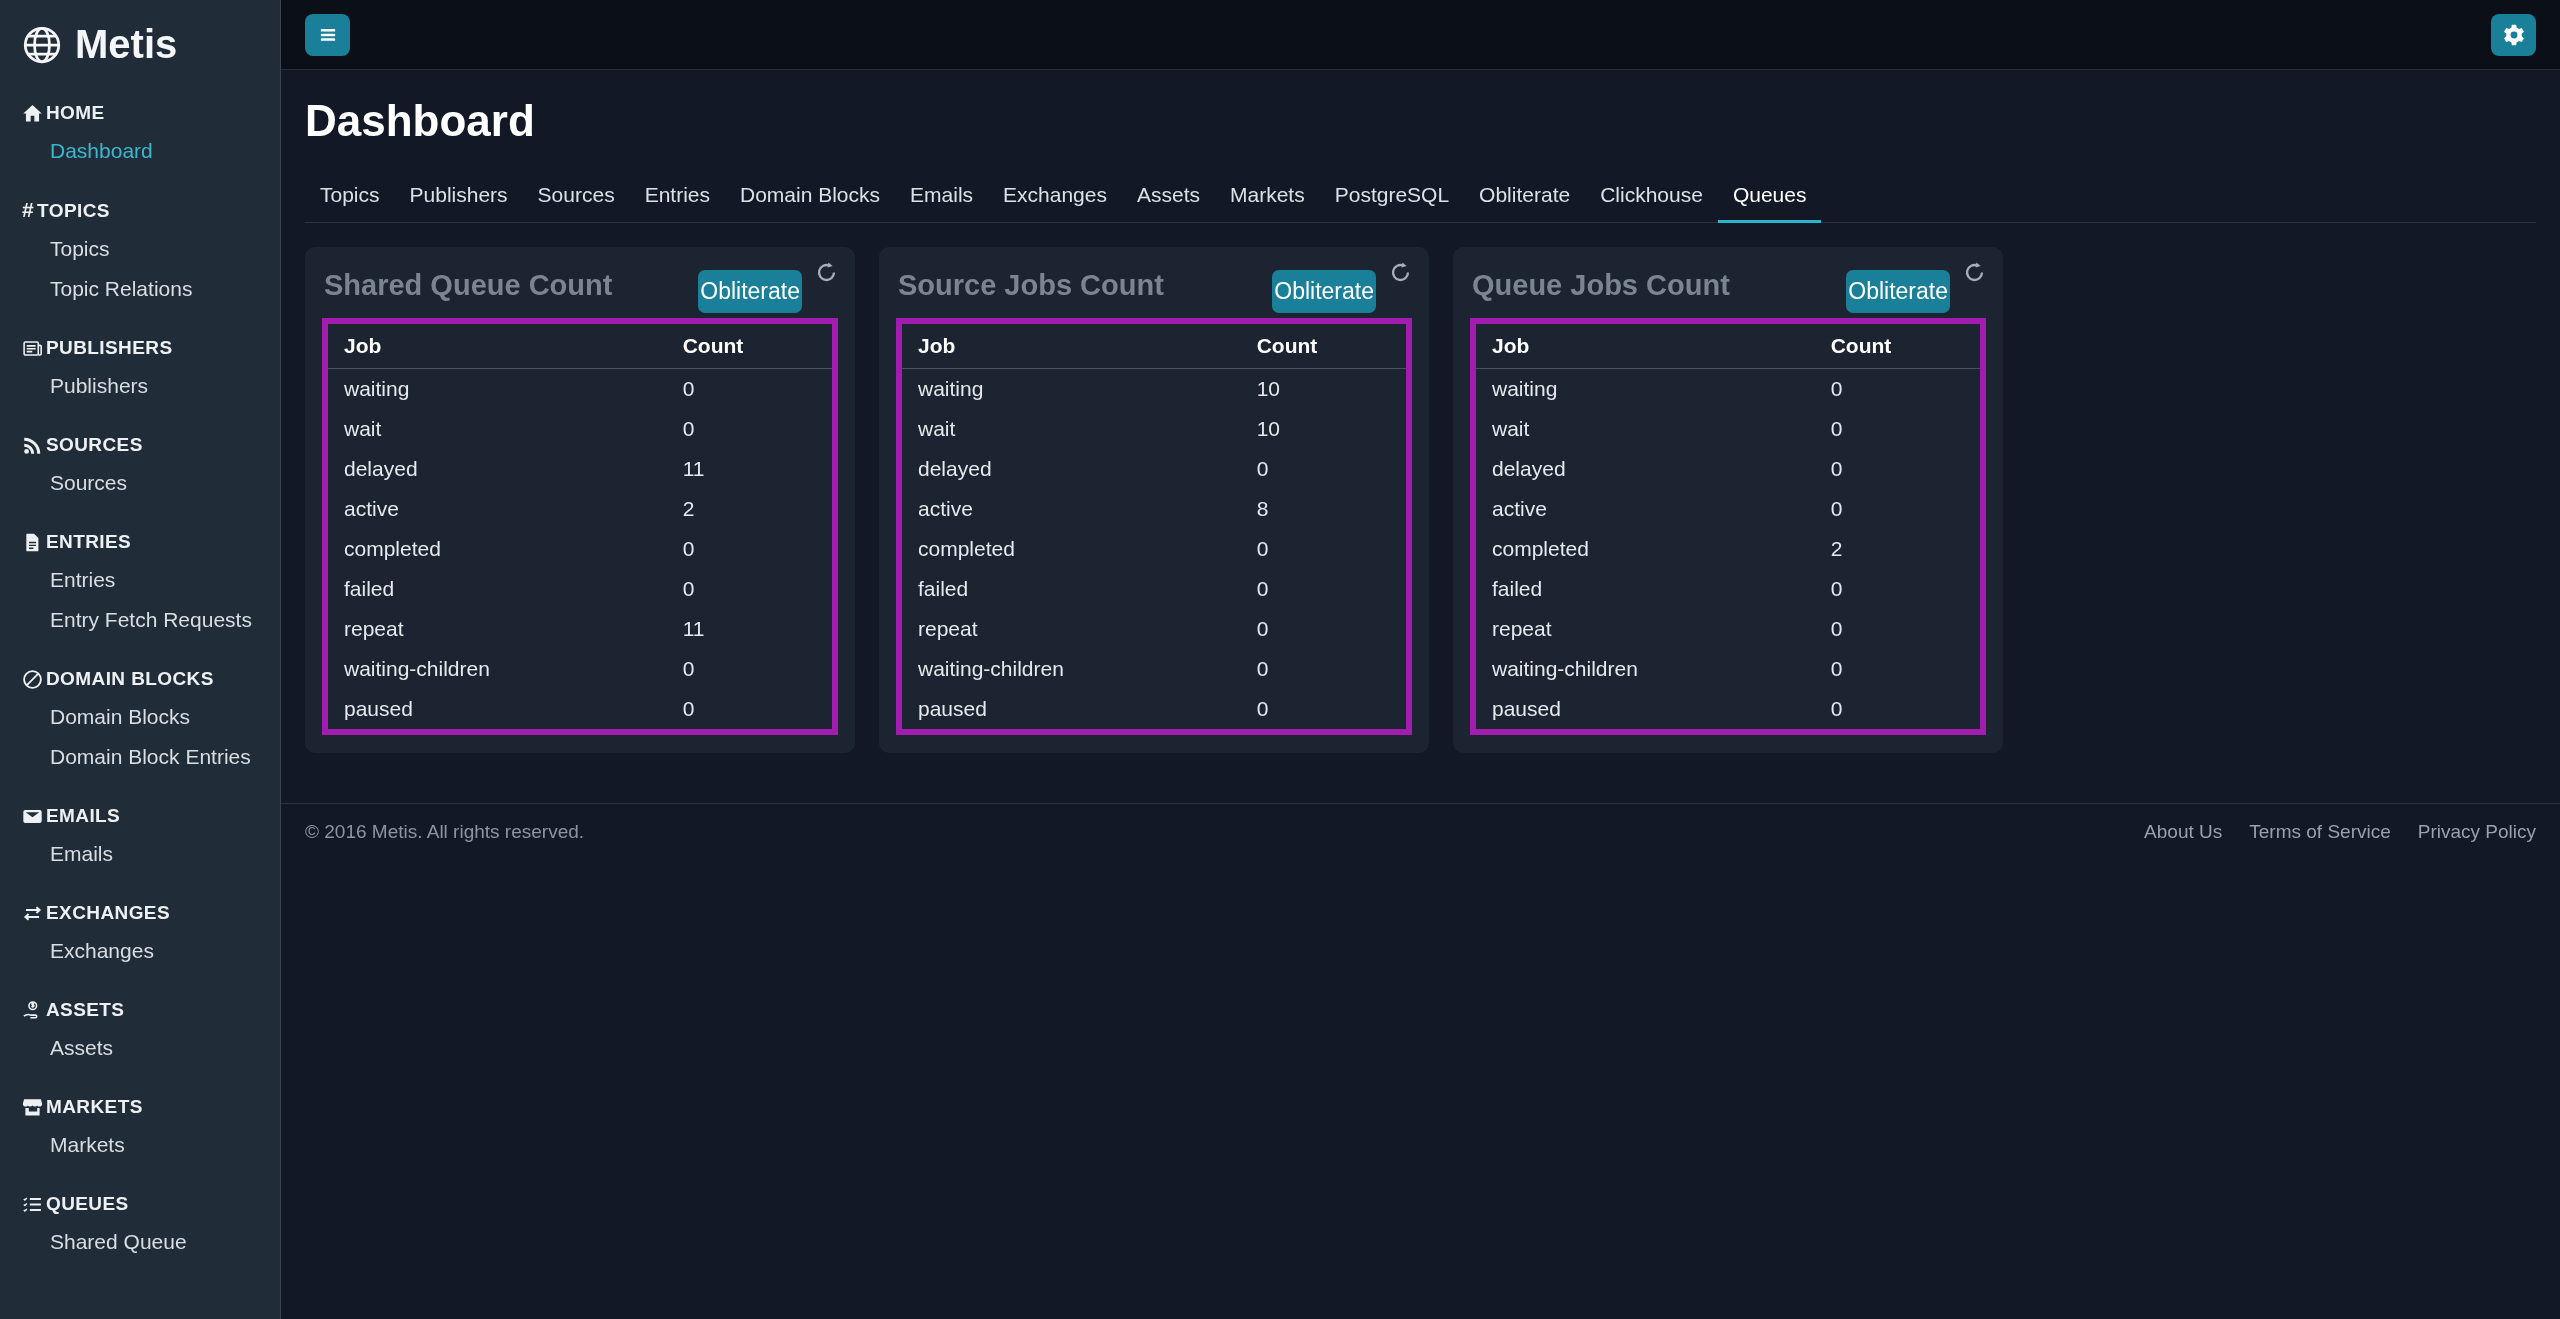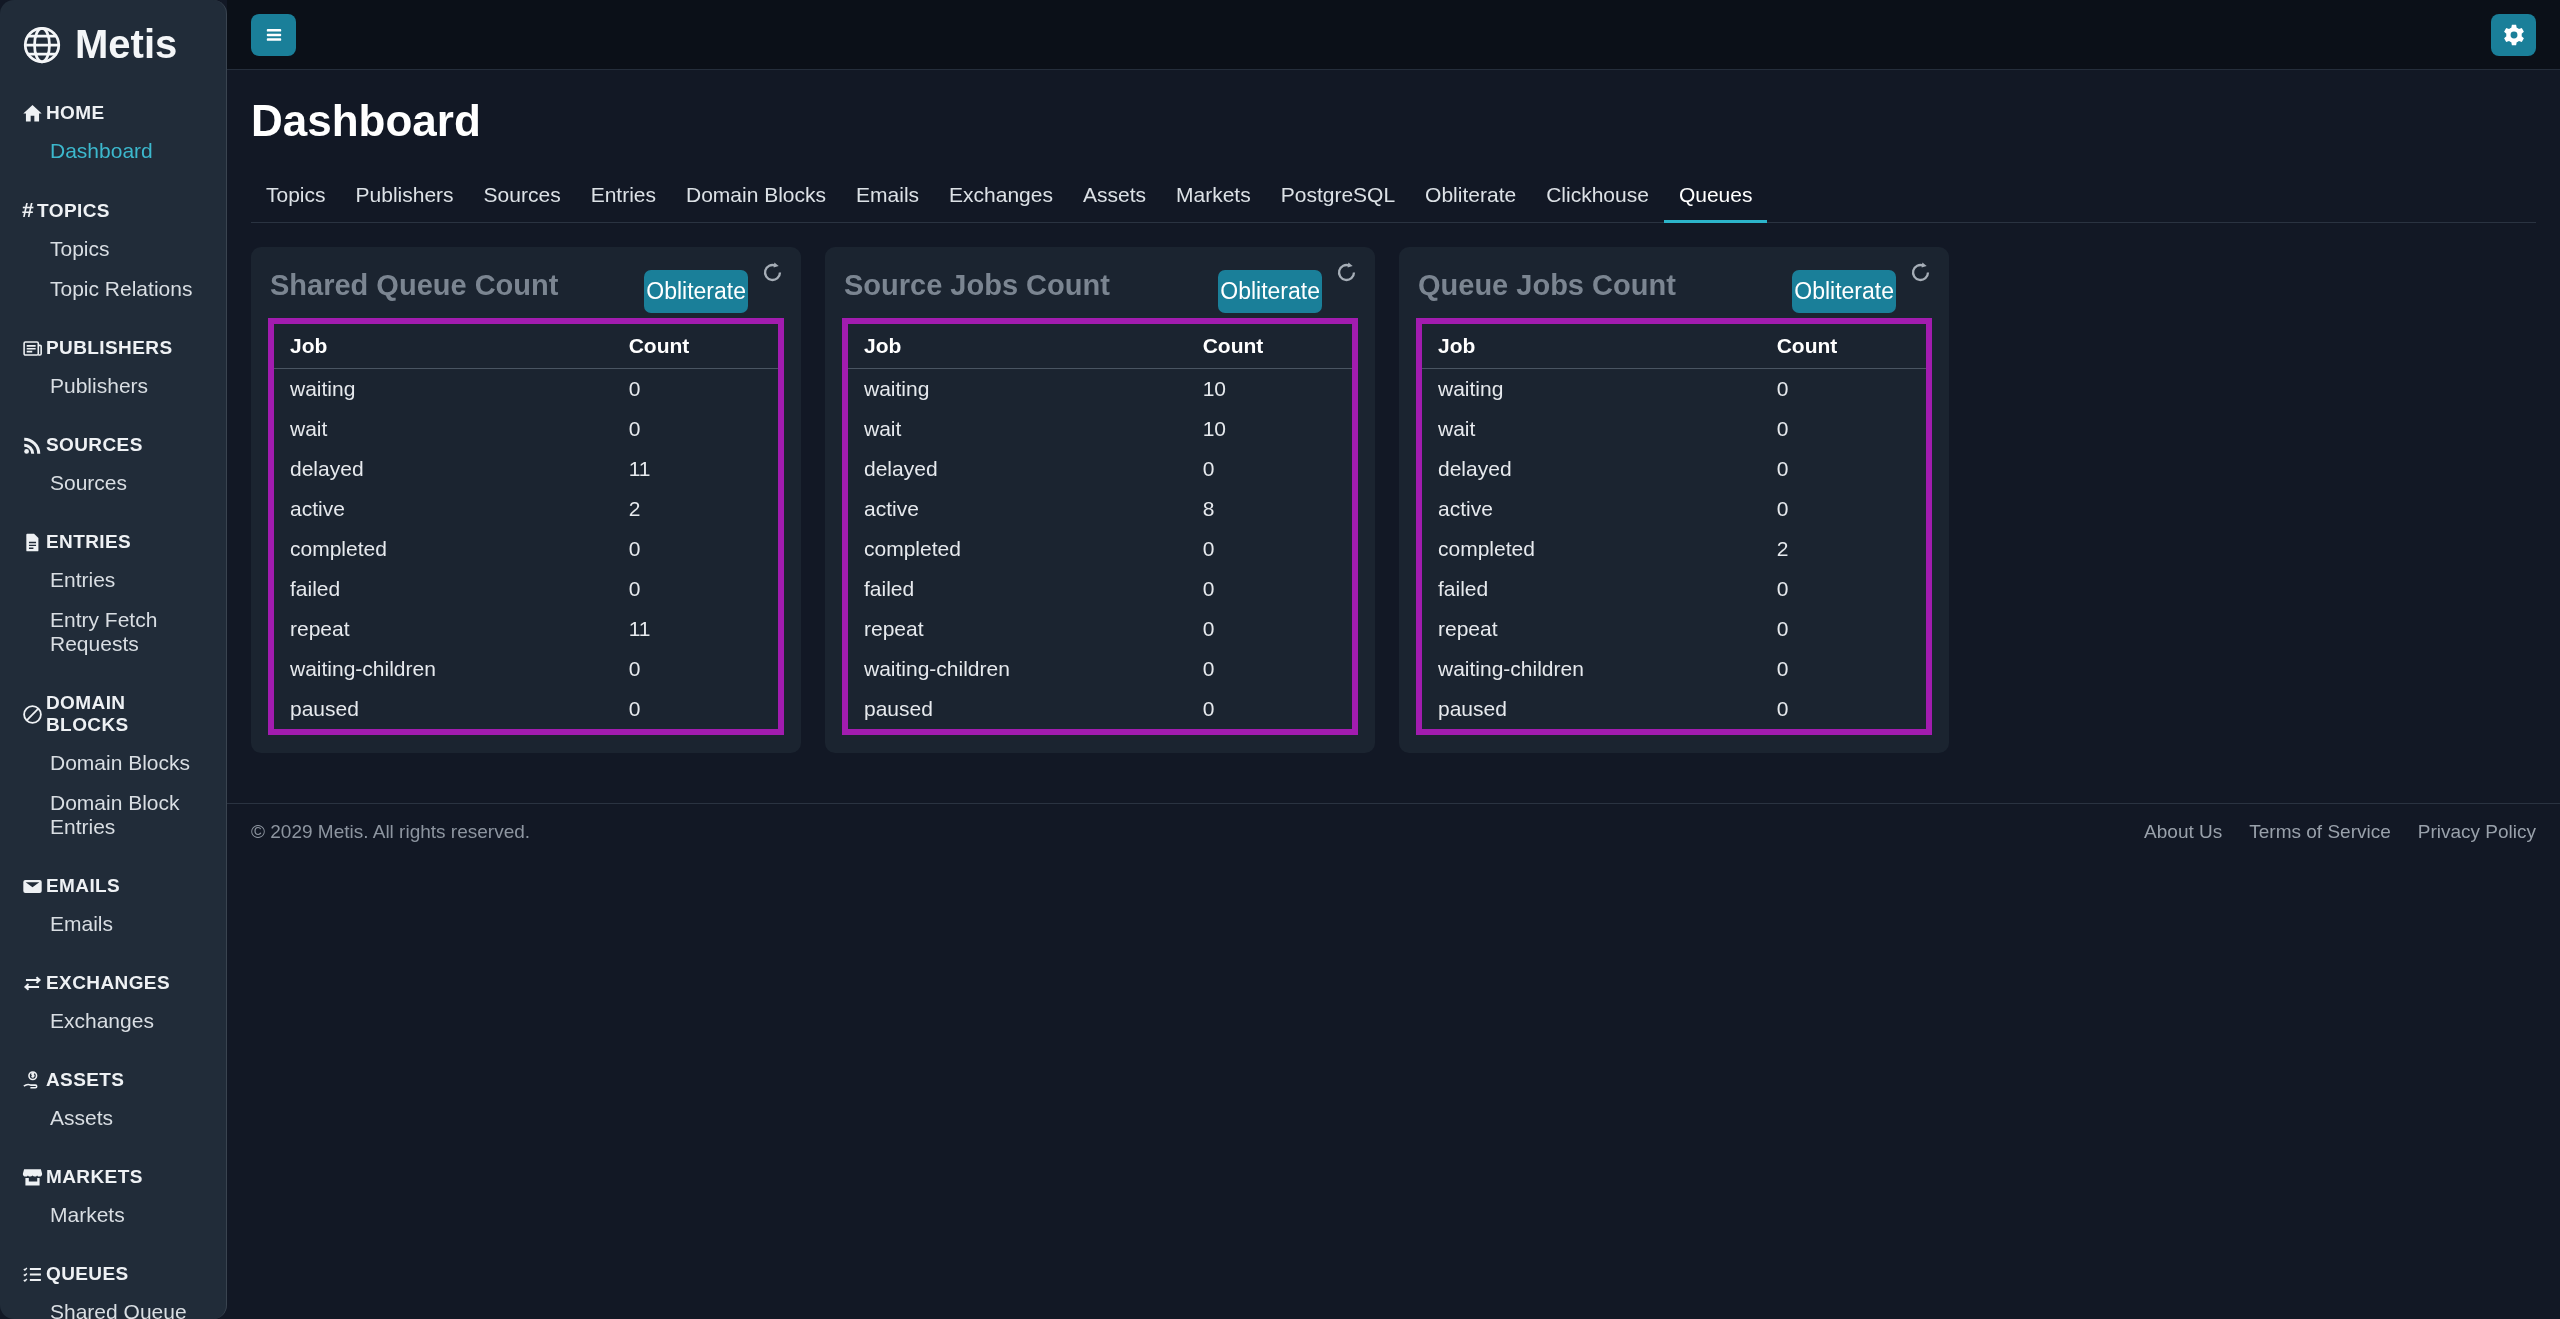--- a/index.html
+++ b/index.html
@@ -7,24 +7,23 @@
   body {
     font-family: "Liberation Sans", sans-serif;
     background: #121825;
     color: #e8ebee;
     overflow: hidden;
   }
   .app { display: flex; width: 2560px; height: 1319px; }
 
   
   .sidebar {
-    width: 227px; flex-shrink: 0; height: 100%;
+    width: 281px; flex-shrink: 0; height: 100%;
     background: #212c39;
     border-right: 1px solid #3a4450;
-    border-radius: 14px;
   }
   .logo {
     display: flex; align-items: center; gap: 13px;
     padding: 22px 22px 24px 22px;
     color: #f4f6f8; font-size: 40px; font-weight: 700;
     cursor: pointer;
   }
   .logo .icon svg { width: 40px; height: 40px; display: block; }
   .nav { padding: 4px 0; }
   .nav-section { margin-bottom: 21px; }
@@ -489,21 +488,21 @@
           <td>paused</td>
           <td>0</td>
         </tr>
       </tbody>
     </table>
   </section>
           </div>
       </div>
 
       <footer class="footer">
-        <div class="footer-copy">© 2029 Metis. All rights reserved.</div>
+        <div class="footer-copy">© 2016 Metis. All rights reserved.</div>
         <div class="footer-links" id="footer-links">
             <a class="footer-link">About Us</a>
             <a class="footer-link">Terms of Service</a>
             <a class="footer-link">Privacy Policy</a>
           </div>
       </footer>
     </div>
 
   </div>
 </div>

